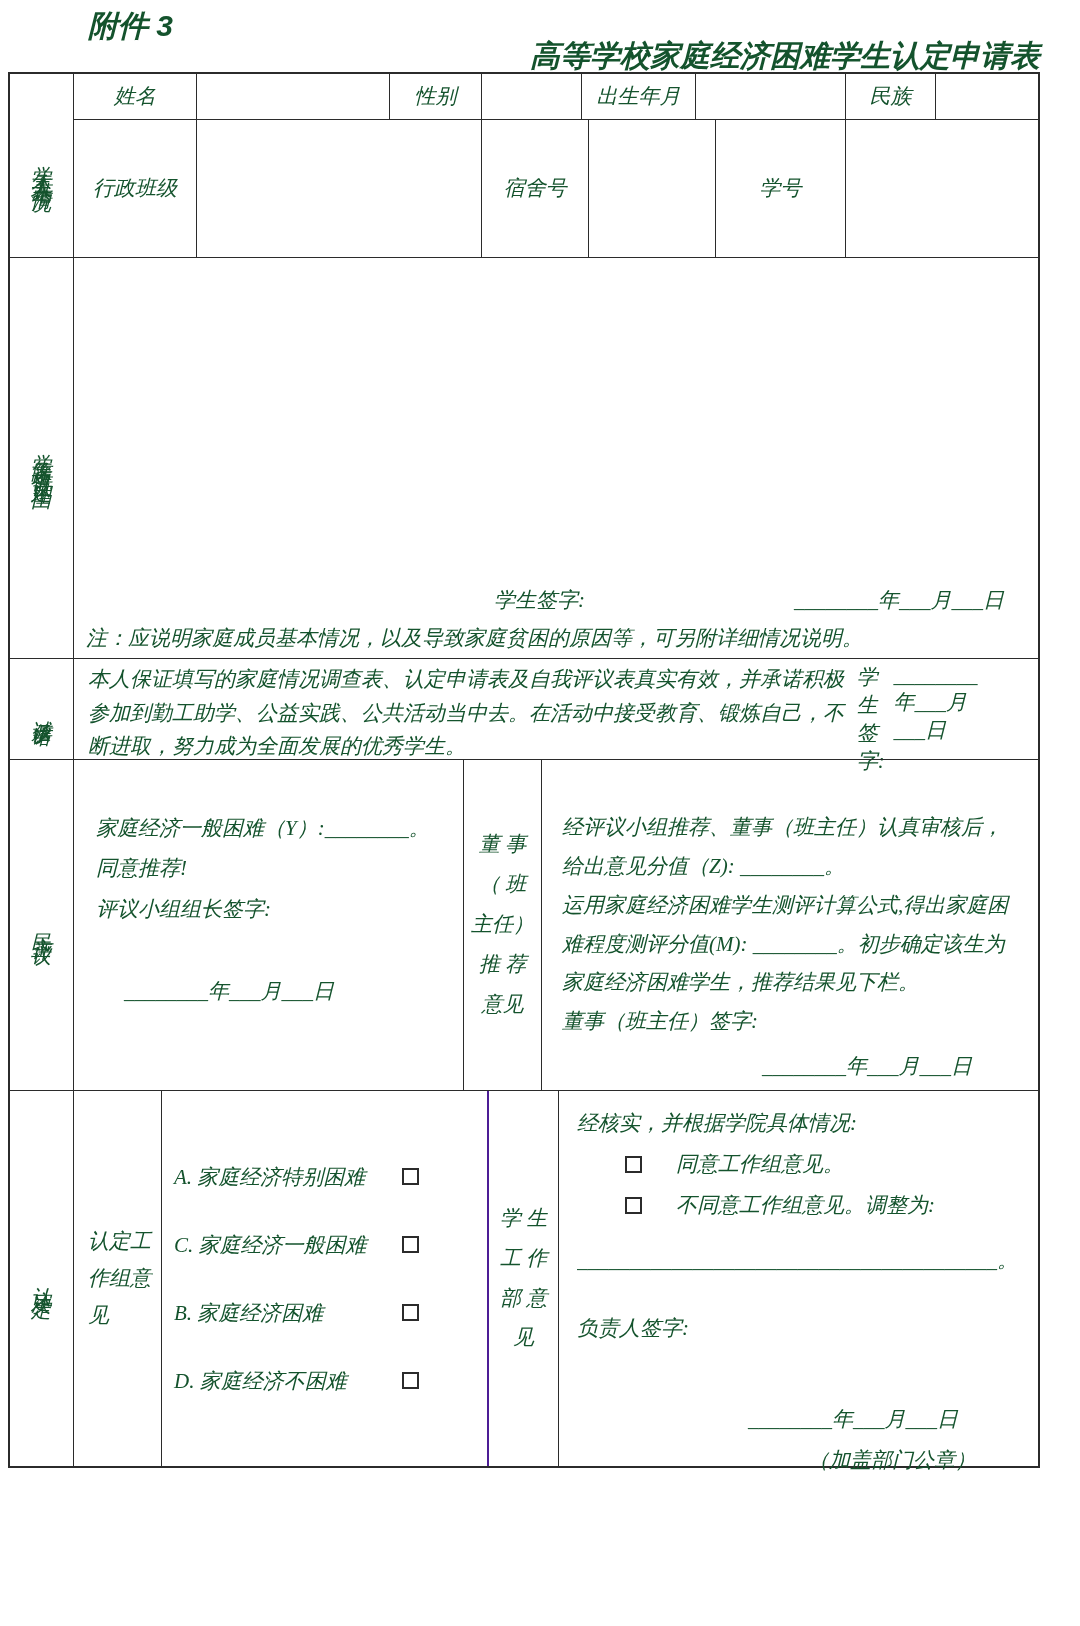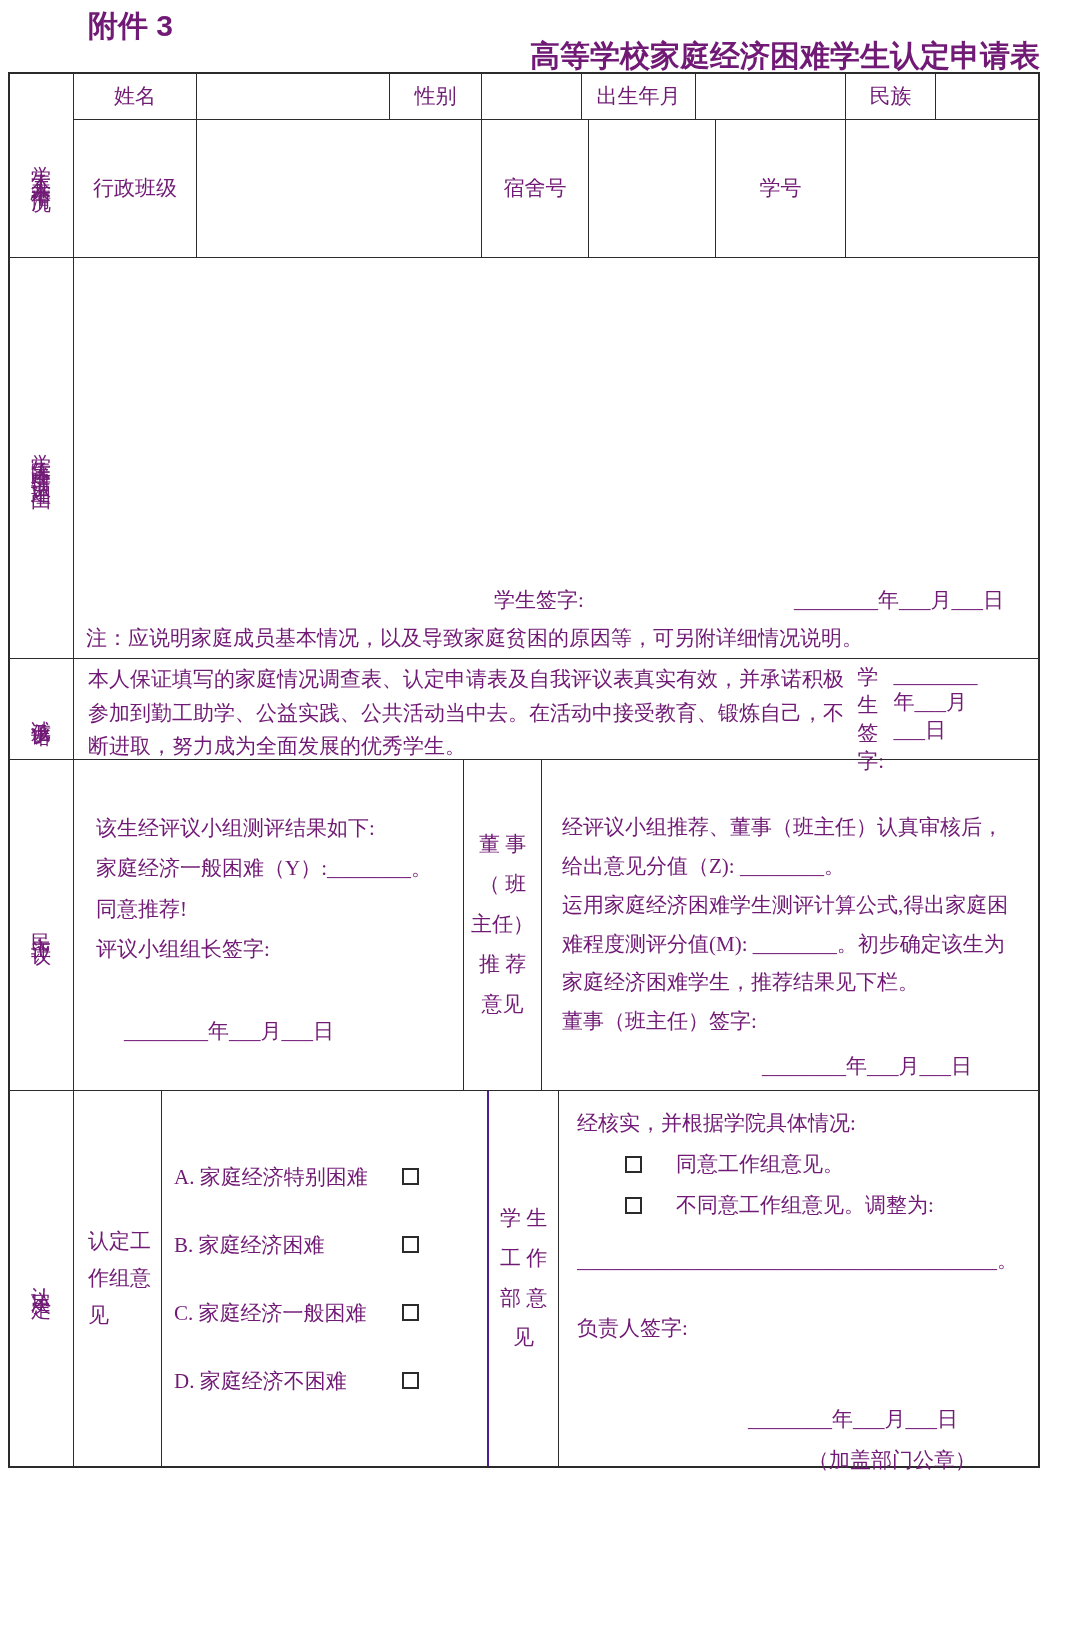--- a/index.html
+++ b/index.html
@@ -1,20 +1,20 @@
 <!DOCTYPE html>
 <html><head>
 <meta charset="utf-8">
 <style>
   * { margin:0; padding:0; box-sizing:border-box; }
   html,body { background:#ffffff; }
   .page {
     position:relative; width:1080px; height:1626px; background:#fff;
-    color:#701a75; font-family:"Liberation Serif","DejaVu Serif",serif;
-    font-size:21px; overflow:hidden;
+    color:#14532d; font-family:"Liberation Serif","DejaVu Serif",serif;
+    font-size:21px; overflow:hidden;font-style:italic;
   }
   .attachment {
     position:absolute; left:88px; top:6px; font-size:30px; font-weight:bold;
     font-family:"Liberation Sans","DejaVu Sans",sans-serif;
   }
   .title {
     position:absolute; left:8px; top:36px; width:1032px; text-align:right;
     font-size:30px; font-weight:bold;
     font-family:"Liberation Sans","DejaVu Sans",sans-serif;
   }
@@ -154,21 +154,20 @@
           <span>________年___月___日</span>
         </div>
       </div>
     </div>
 
     <div class="sec s4">
       <div class="vcol">
         <div class="vtext">民主评议</div>
       </div>
       <div class="rev-left">
-        <div>该生经评议小组测评结果如下:</div>
         <div>家庭经济一般困难（Y）:________。</div>
         <div>同意推荐!</div>
         <div>评议小组组长签字:</div>
         <div class="rev-date">________年___月___日</div>
       </div>
       <div class="midcol rev-mid">
         <div>董 事
 （ 班
 主任）
 推 荐
@@ -190,25 +189,25 @@
         <div>认定工
 作组意
 见</div>
       </div>
       <div class="dec-opts">
         <div class="opt">
           <span class="opt-label">A. 家庭经济特别困难</span>
           <span class="cbx"></span>
         </div>
         <div class="opt">
+          <span class="opt-label">C. 家庭经济一般困难</span>
+          <span class="cbx"></span>
+        </div>
+        <div class="opt">
           <span class="opt-label">B. 家庭经济困难</span>
-          <span class="cbx"></span>
-        </div>
-        <div class="opt">
-          <span class="opt-label">C. 家庭经济一般困难</span>
           <span class="cbx"></span>
         </div>
         <div class="opt">
           <span class="opt-label">D. 家庭经济不困难</span>
           <span class="cbx"></span>
         </div>
       </div>
       <div class="midcol dec-mid">
         <div>学 生
 工 作

